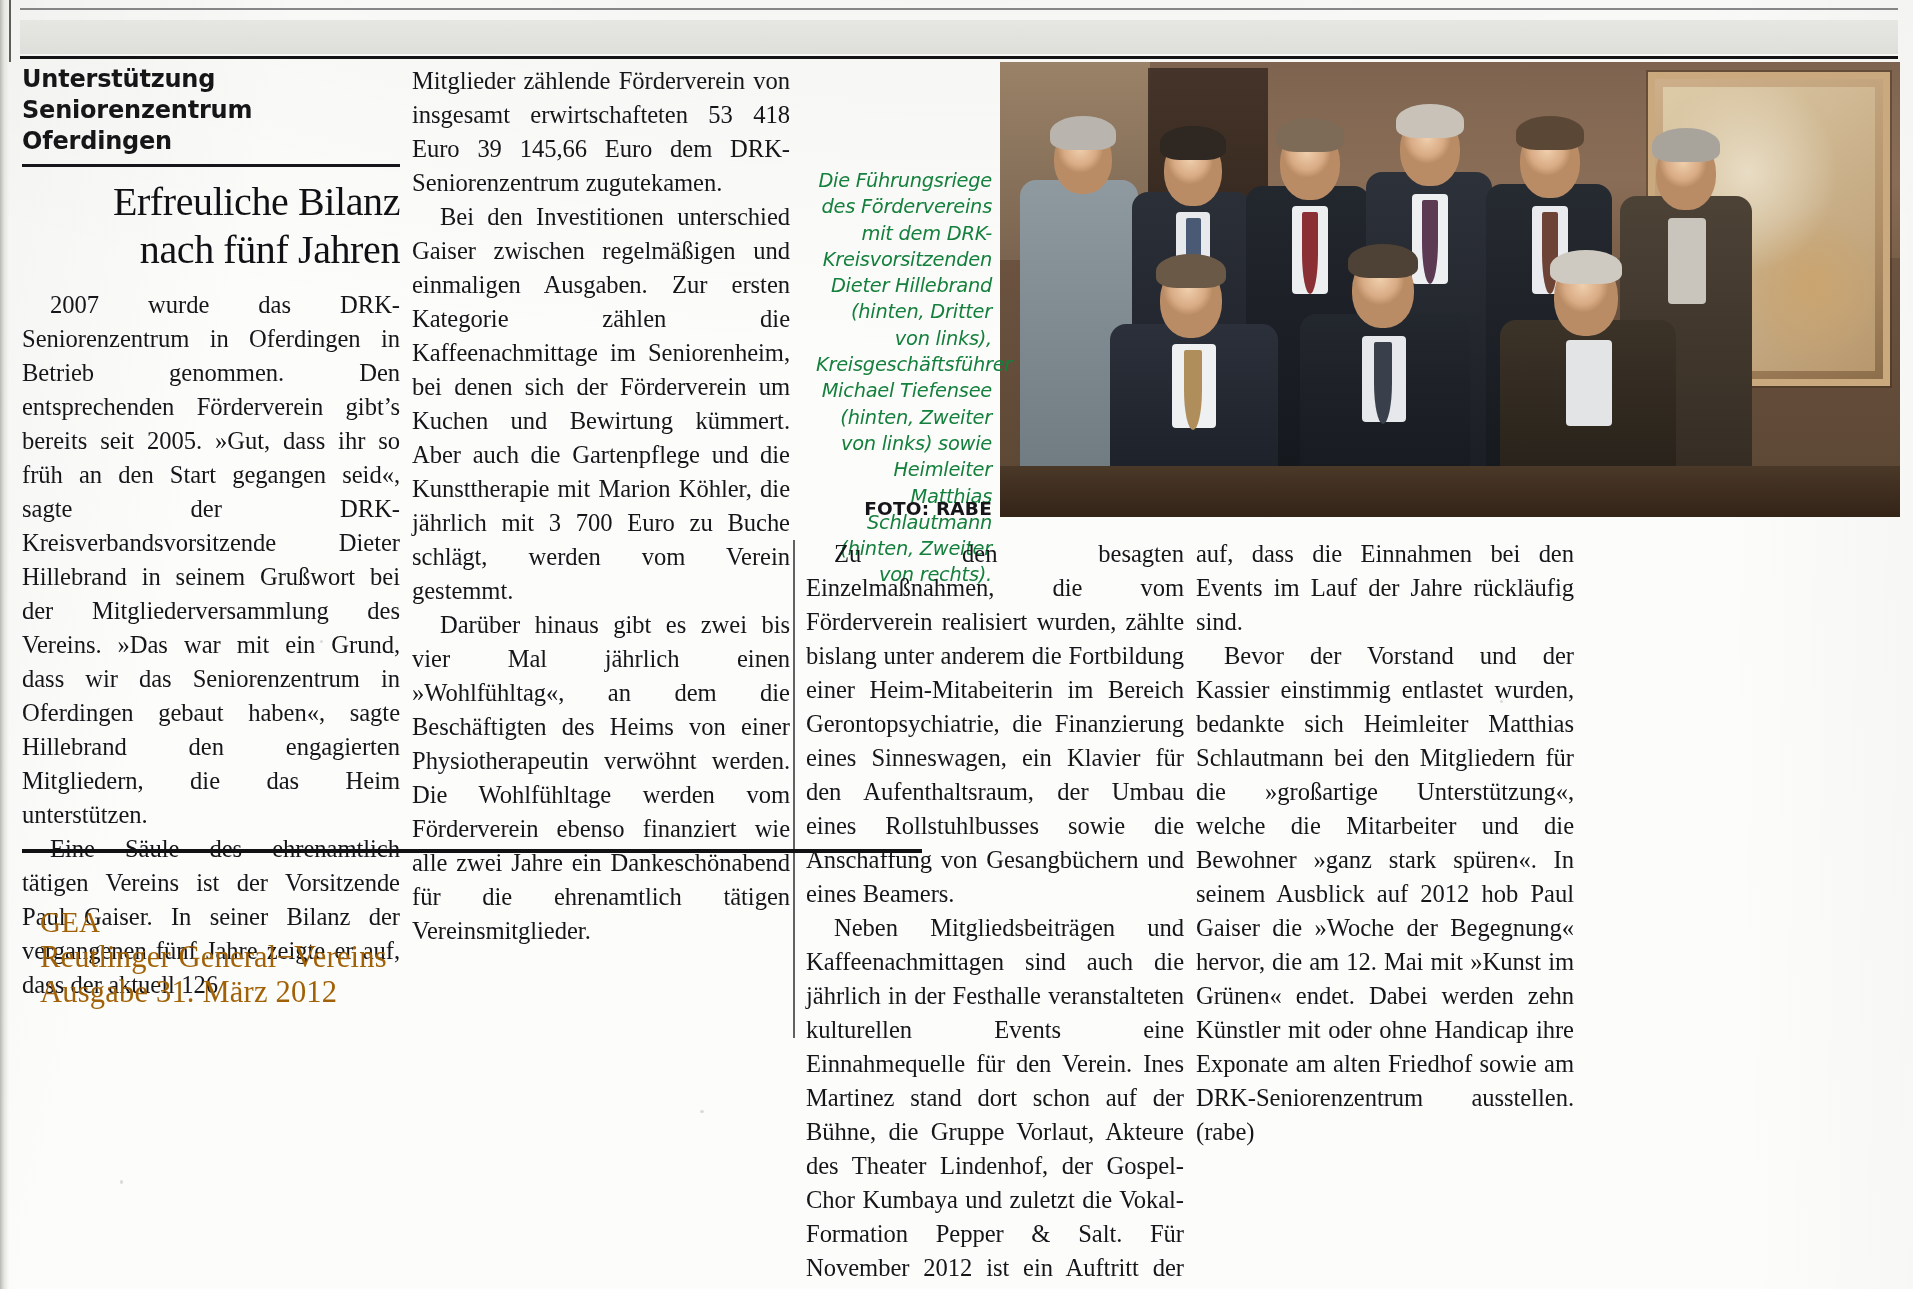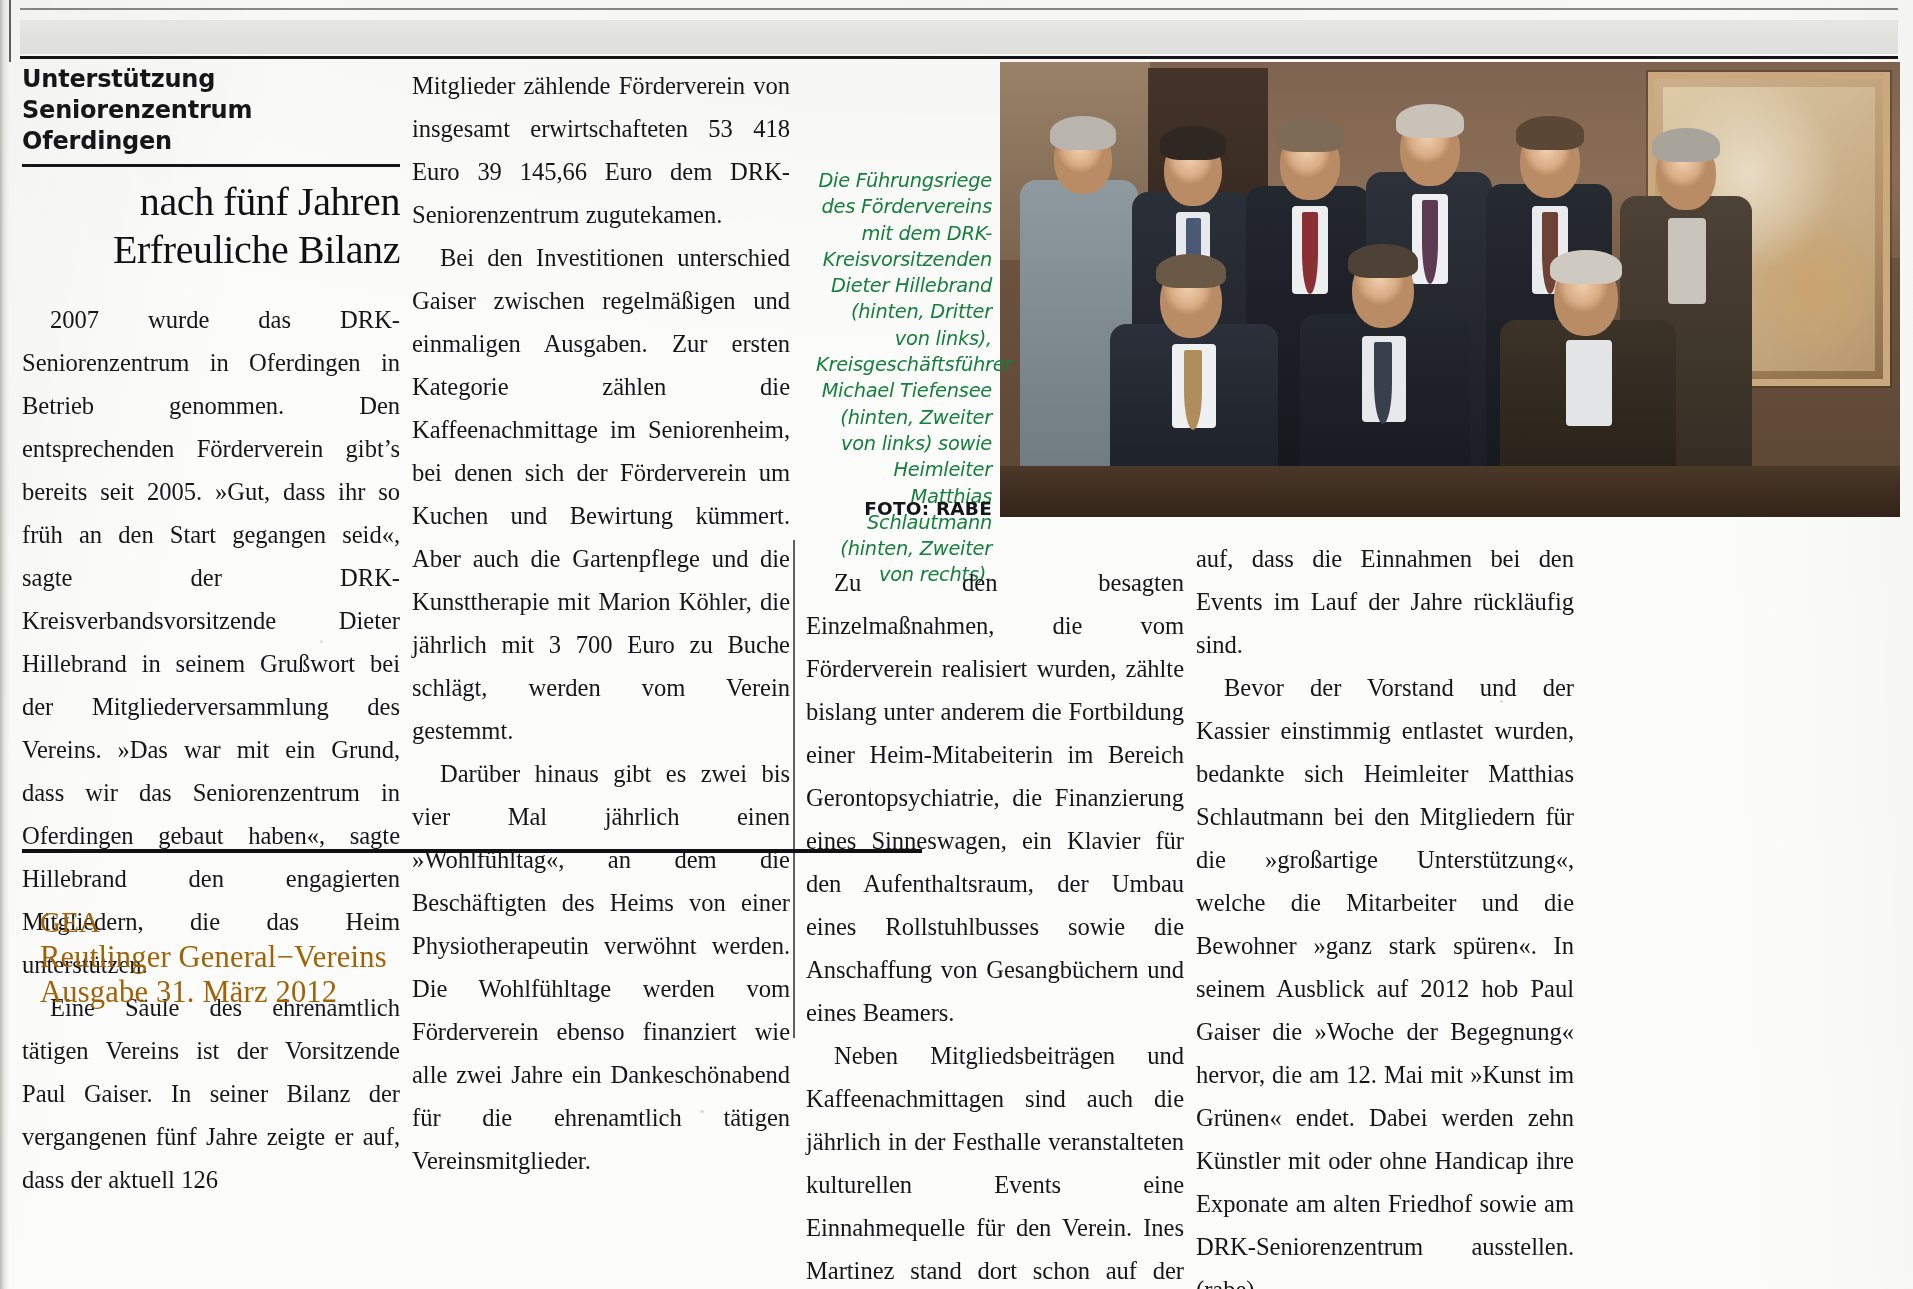--- a/index.html
+++ b/index.html
@@ -54,26 +54,26 @@
 
   
   .col{
     position:absolute;
     text-align:justify;
     text-justify:inter-word;
     hyphens:none;
   }
   .bodytext{
     font-size:24.6px;
-    line-height:43px;
+    line-height:34px;
     letter-spacing:-0.05px;
     word-spacing:0.3px;
   }
   .bodytext p{margin:0;text-indent:28px;}
-  .bodytext p.first{text-indent:28px;margin-top:24px;}
+  .bodytext p.first{text-indent:28px;}
   .bodytext p.cont{text-indent:0;}
 
   
   #col1{left:22px;top:64px;width:378px;}
   .kicker{
     font-family:"DejaVu Sans", sans-serif;
     font-size:24px;font-weight:600;line-height:31px;
     color:#161619;letter-spacing:-0.2px;
     text-align:left;
   }
@@ -201,22 +201,22 @@
 <div class="rule-top-thin"></div>
 <div class="section-header">
   <div class="band"></div>
 </div>
 <div class="rule-under-header"></div>
 
 <div class="col" id="col1">
   <div class="kicker">Unterstützung Seniorenzentrum Oferdingen</div>
   <div class="kicker-rule"></div>
   <div class="headline">
+    <div>Erfreuliche Bilanz</div>
     <div>nach fünf Jahren</div>
-    <div>Erfreuliche Bilanz</div>
   </div>
   <div class="bodytext">
     <p class="first">2007 wurde das DRK-Seniorenzentrum in Oferdingen in Betrieb genommen. Den entsprechenden Förderverein gibt’s bereits seit 2005. »Gut, dass ihr so früh an den Start gegangen seid«, sagte der DRK-Kreisverbandsvorsitzende Dieter Hillebrand in seinem Grußwort bei der Mitgliederversammlung des Vereins. »Das war mit ein Grund, dass wir das Seniorenzentrum in Oferdingen gebaut haben«, sagte Hillebrand den engagierten Mitgliedern, die das Heim unterstützen.</p>
     <p>Eine Säule des ehrenamtlich tätigen Vereins ist der Vorsitzende Paul Gaiser. In seiner Bilanz der vergangenen fünf Jahre zeigte er auf, dass der aktuell 126</p>
   </div>
 </div>
 
 <div class="col bodytext" id="col2">
   <p class="cont">Mitglieder zählende Förderverein von insgesamt erwirtschafteten 53 418 Euro 39 145,66 Euro dem DRK-Seniorenzentrum zugutekamen.</p>
   <p>Bei den Investitionen unterschied Gaiser zwischen regelmäßigen und einmaligen Ausgaben. Zur ersten Kategorie zählen die Kaffeenachmittage im Seniorenheim, bei denen sich der Förderverein um Kuchen und Bewirtung kümmert. Aber auch die Gartenpflege und die Kunsttherapie mit Marion Köhler, die jährlich mit 3 700 Euro zu Buche schlägt, werden vom Verein gestemmt.</p>

